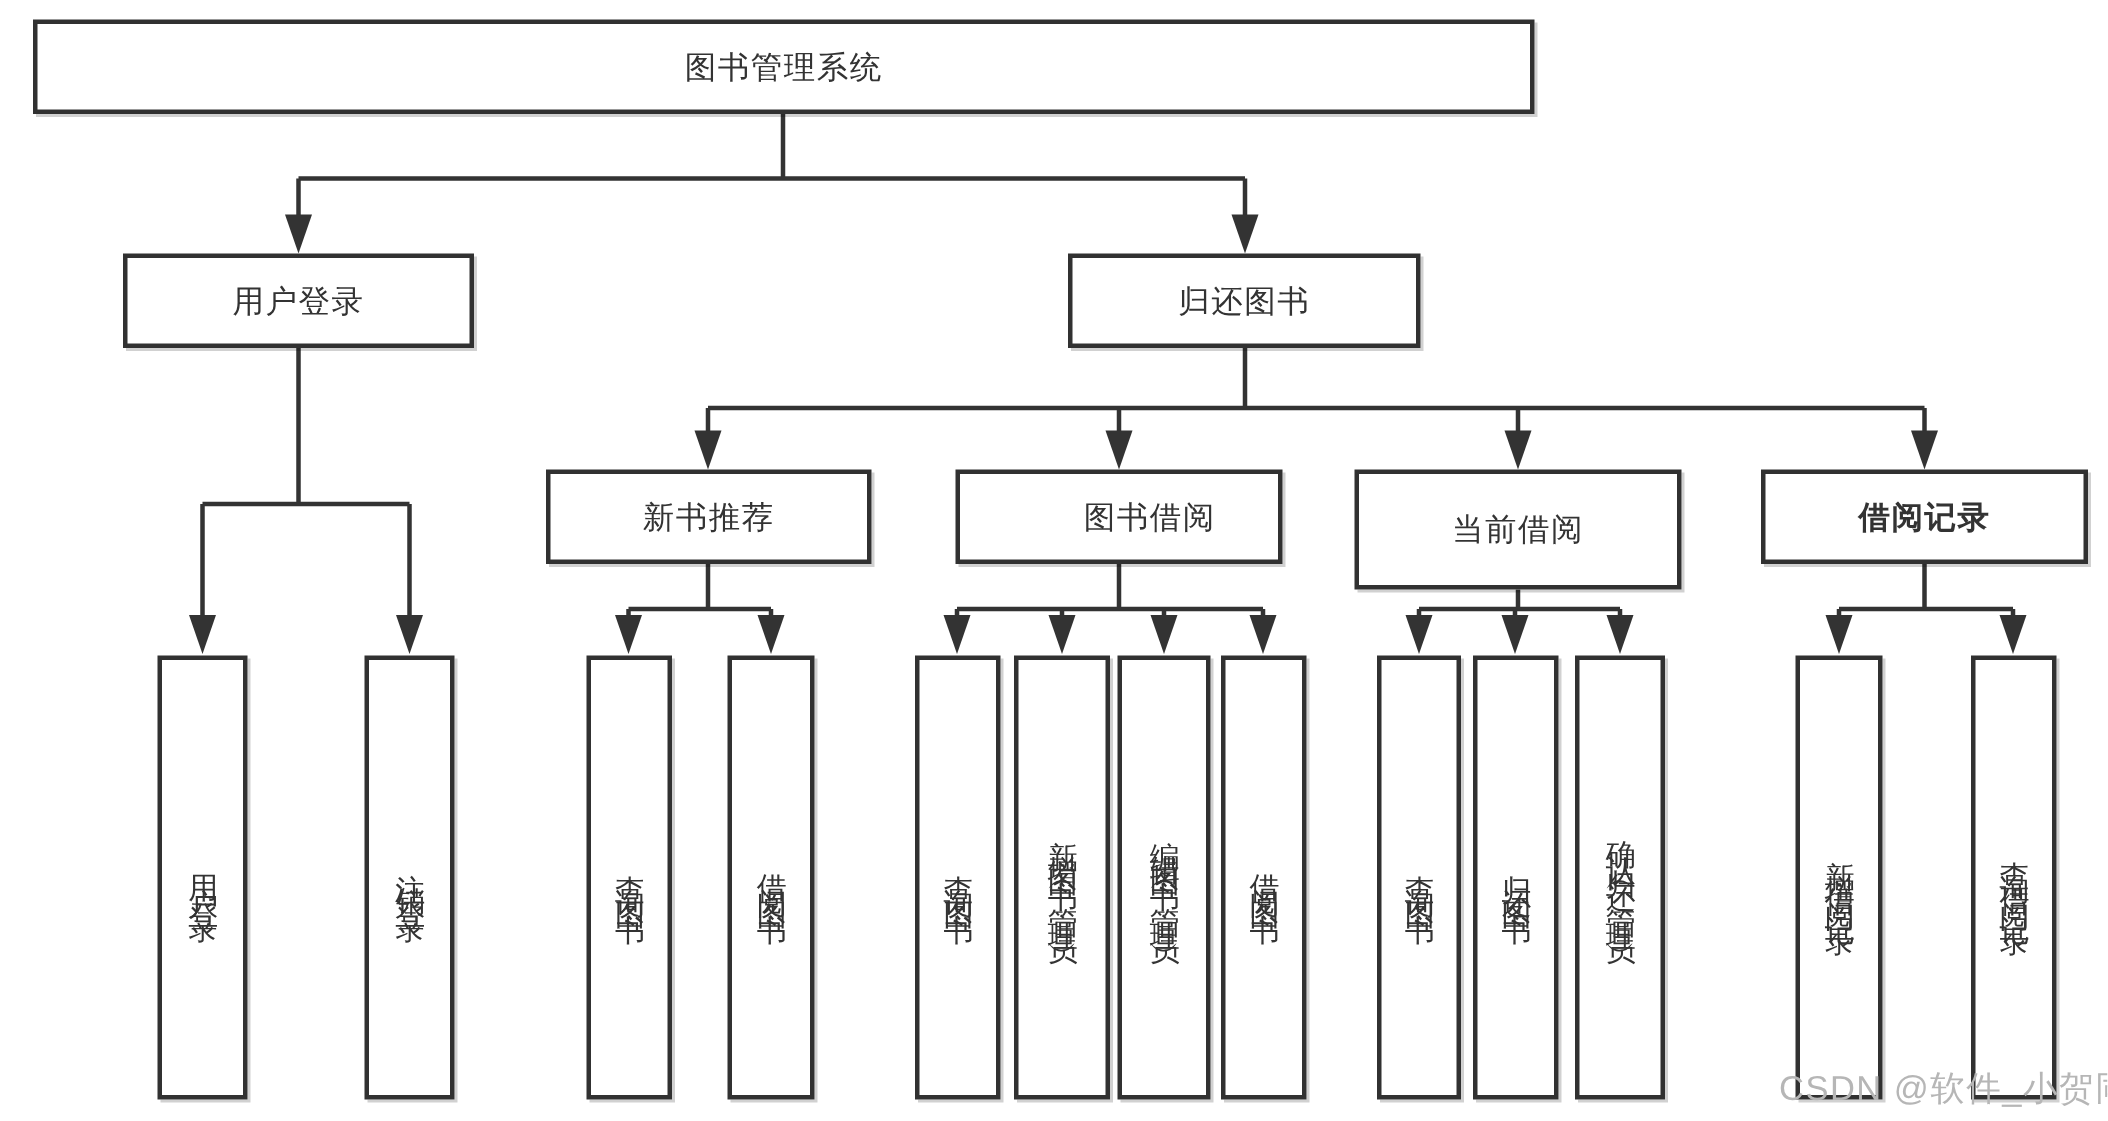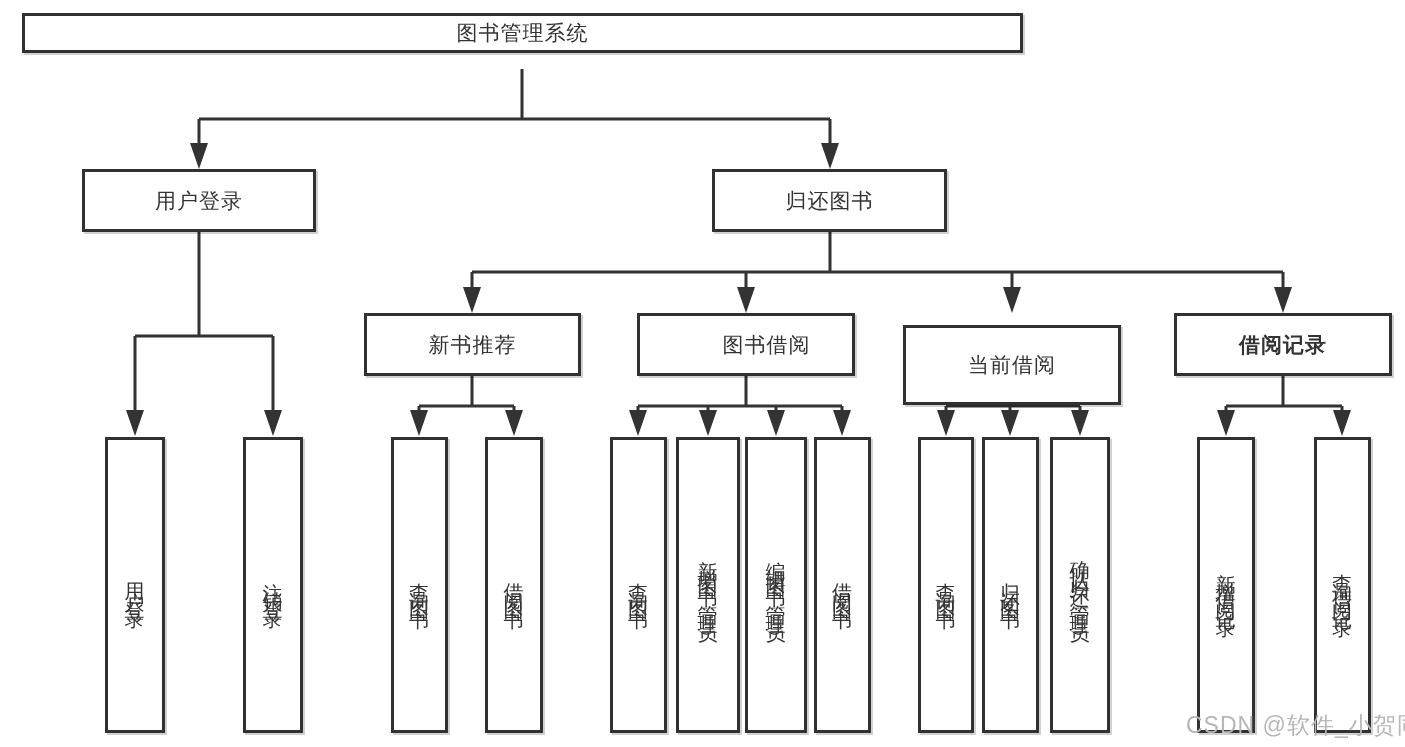--- a/index.html
+++ b/index.html
@@ -61,38 +61,38 @@
     <path d="M1012 376 V406 M946 406 H1080 M946 406 V412 M1010 406 V412 M1080 406 V412"></path>
     <polygon points="937,410 955,410 946,436"></polygon>
     <polygon points="1001,410 1019,410 1010,436"></polygon>
     <polygon points="1071,410 1089,410 1080,436"></polygon>
 
     <path d="M1283 376 V406 M1226 406 H1342 M1226 406 V412 M1342 406 V412"></path>
     <polygon points="1217,410 1235,410 1226,436"></polygon>
     <polygon points="1333,410 1351,410 1342,436"></polygon>
   </svg>
 
-  <div class="node hbox" style="left:22px;top:13px;width:1001px;height:40px;">
+  <div class="node hbox" style="left:22px;top:13px;width:1001px;height:63px;">
     <span>图书管理系统</span>
   </div>
 
   <div class="node hbox" style="left:82px;top:169px;width:234px;height:63px;">
     <span>用户登录</span>
   </div>
   <div class="node hbox" style="left:712px;top:169px;width:235px;height:63px;">
     <span>归还图书</span>
   </div>
 
   <div class="node hbox" style="left:364px;top:313px;width:217px;height:63px;">
     <span>新书推荐</span>
   </div>
   <div class="node hbox" style="left:637px;top:313px;width:218px;height:63px;padding-left:41px;">
     <span>图书借阅</span>
   </div>
-  <div class="node hbox" style="left:903px;top:313px;width:218px;height:80px;margin-top:12px;">
+  <div class="node hbox" style="left:903px;top:313px;width:218px;height:80px;">
     <span>当前借阅</span>
   </div>
   <div class="node hbox" style="left:1174px;top:313px;width:218px;height:63px;font-weight:bold;">
     <span>借阅记录</span>
   </div>
 
   <div class="node vbox" style="left:105px;top:437px;width:60px;height:296px;">
     <span class="v-text">用户登录</span>
   </div>
   <div class="node vbox" style="left:243px;top:437px;width:60px;height:296px;">

